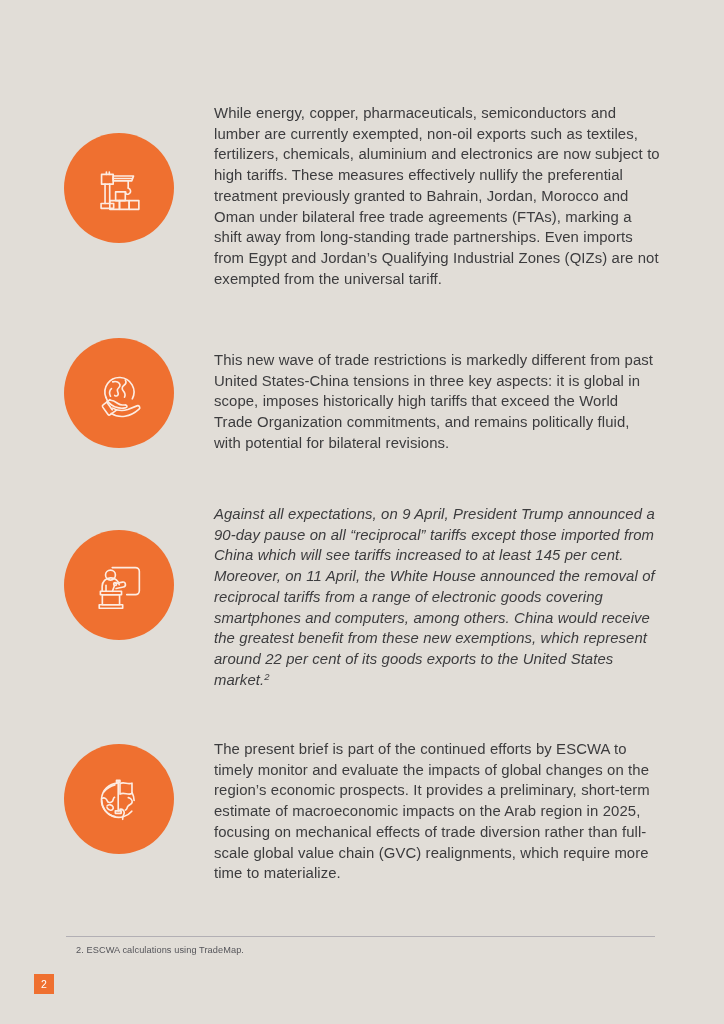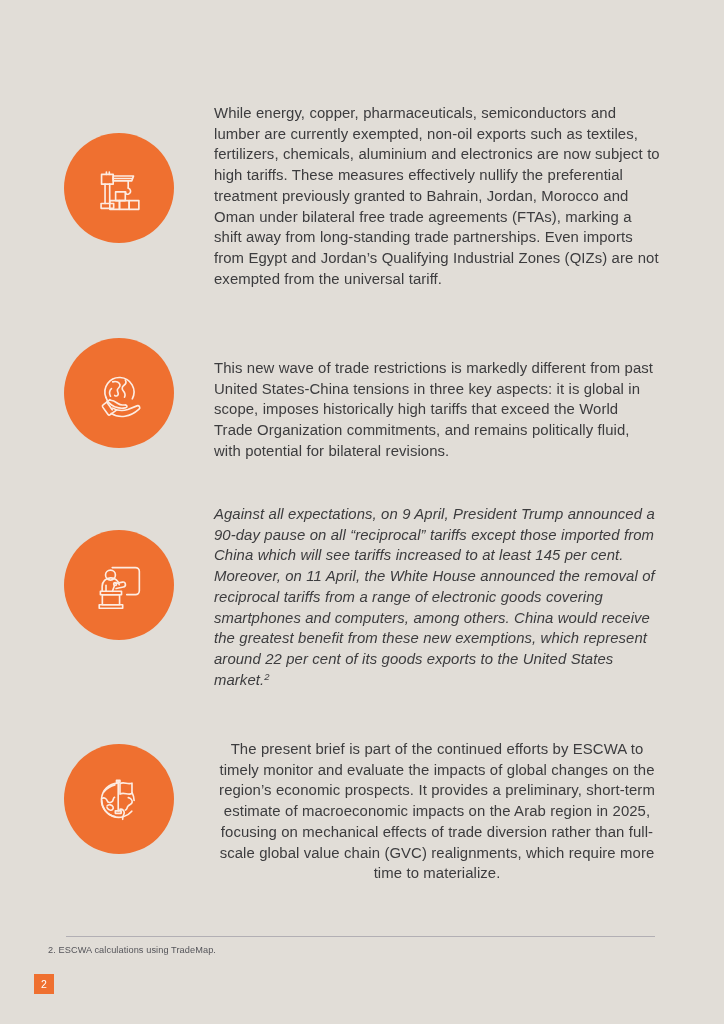--- a/index.html
+++ b/index.html
@@ -54,41 +54,41 @@
     font-size: 9.5px;
     line-height: 0;
     vertical-align: 0.55em;
   }
 
   
   #block-1 .icon-circle { top: 133px; }
   #para-1 { top: 88px; }
 
   #block-2 .icon-circle { top: 338px; }
-  #para-2 { top: 343px; }
+  #para-2 { top: 335px; }
 
   #block-3 .icon-circle { top: 530px; }
   #para-3 { top: 489px; font-style: italic; }
 
   #block-4 .icon-circle { top: 744px; }
-  #para-4 { top: 724px; text-align: center; }
+  #para-4 { top: 724px; }
 
   
   .footnote-rule {
     position: absolute;
     left: 66px;
     top: 936px;
     width: 589px;
     height: 1px;
     background: #a9a7ae;
     opacity: 0.85;
   }
   .footnote-text {
     position: absolute;
-    left: 48px;
+    left: 76px;
     top: 944px;
     font-size: 9.2px;
     line-height: 13px;
     color: #55555a;
     letter-spacing: 0.01em;
   }
 
   
   .page-badge {
     position: absolute;

